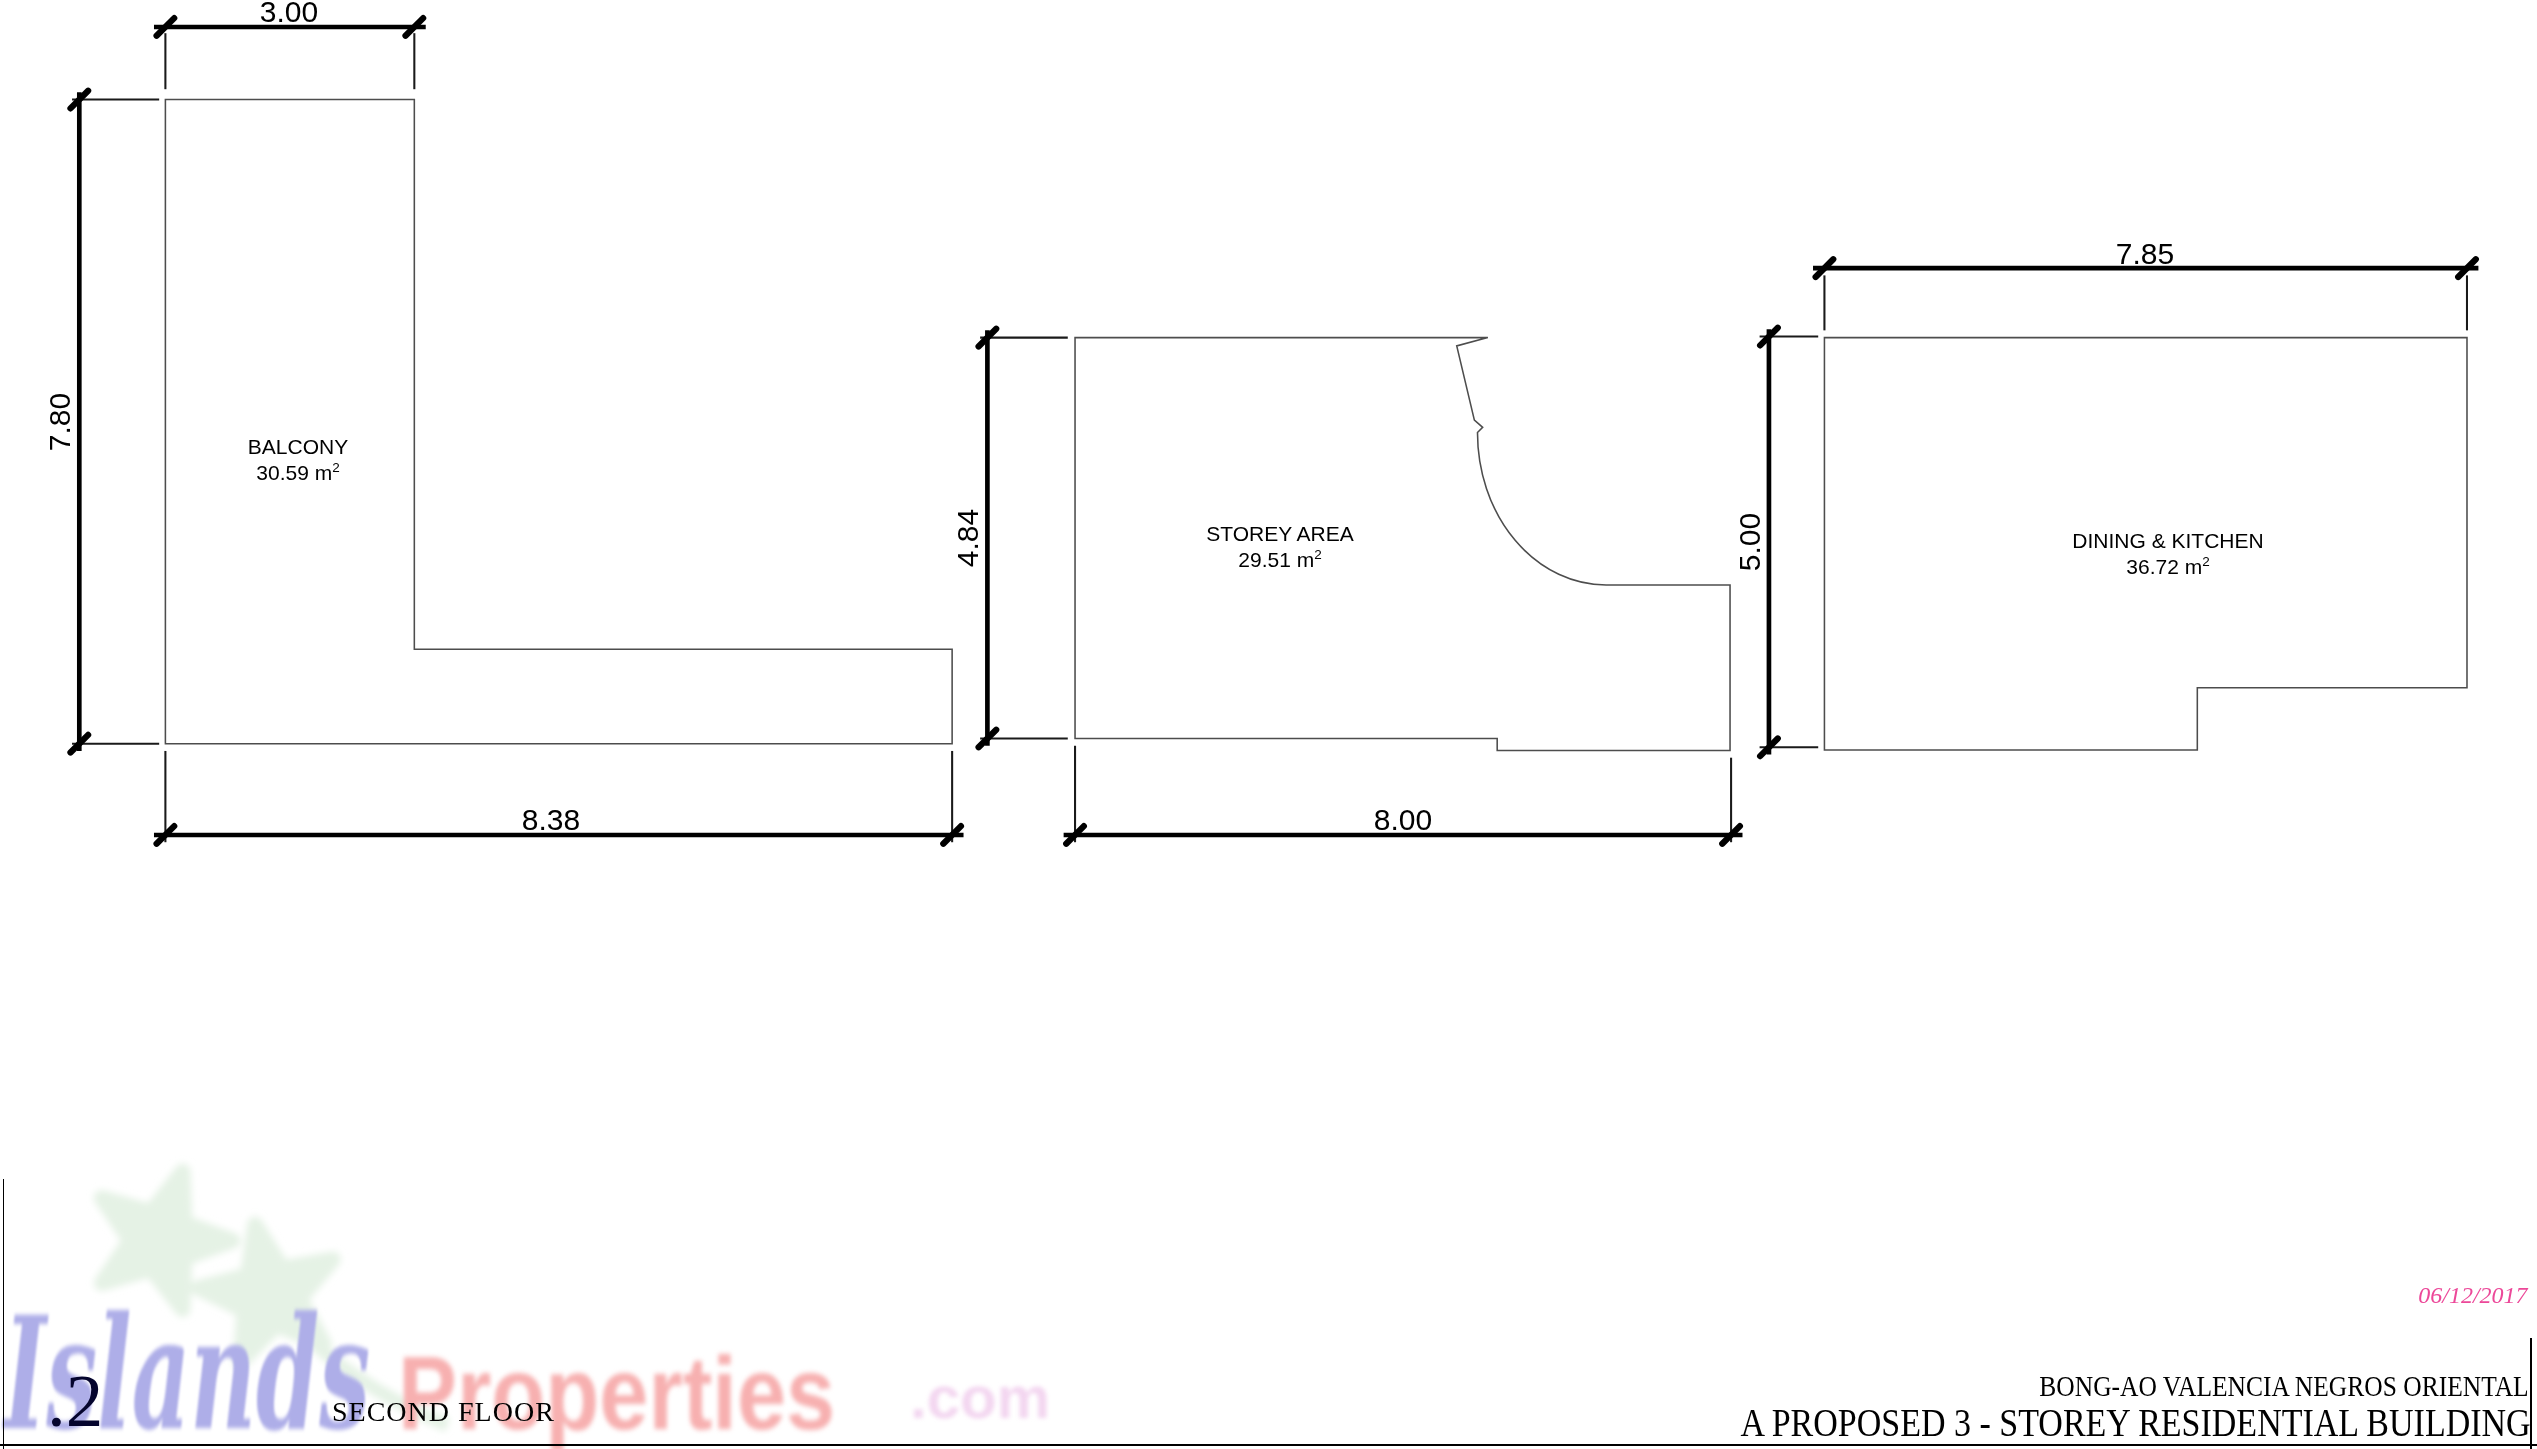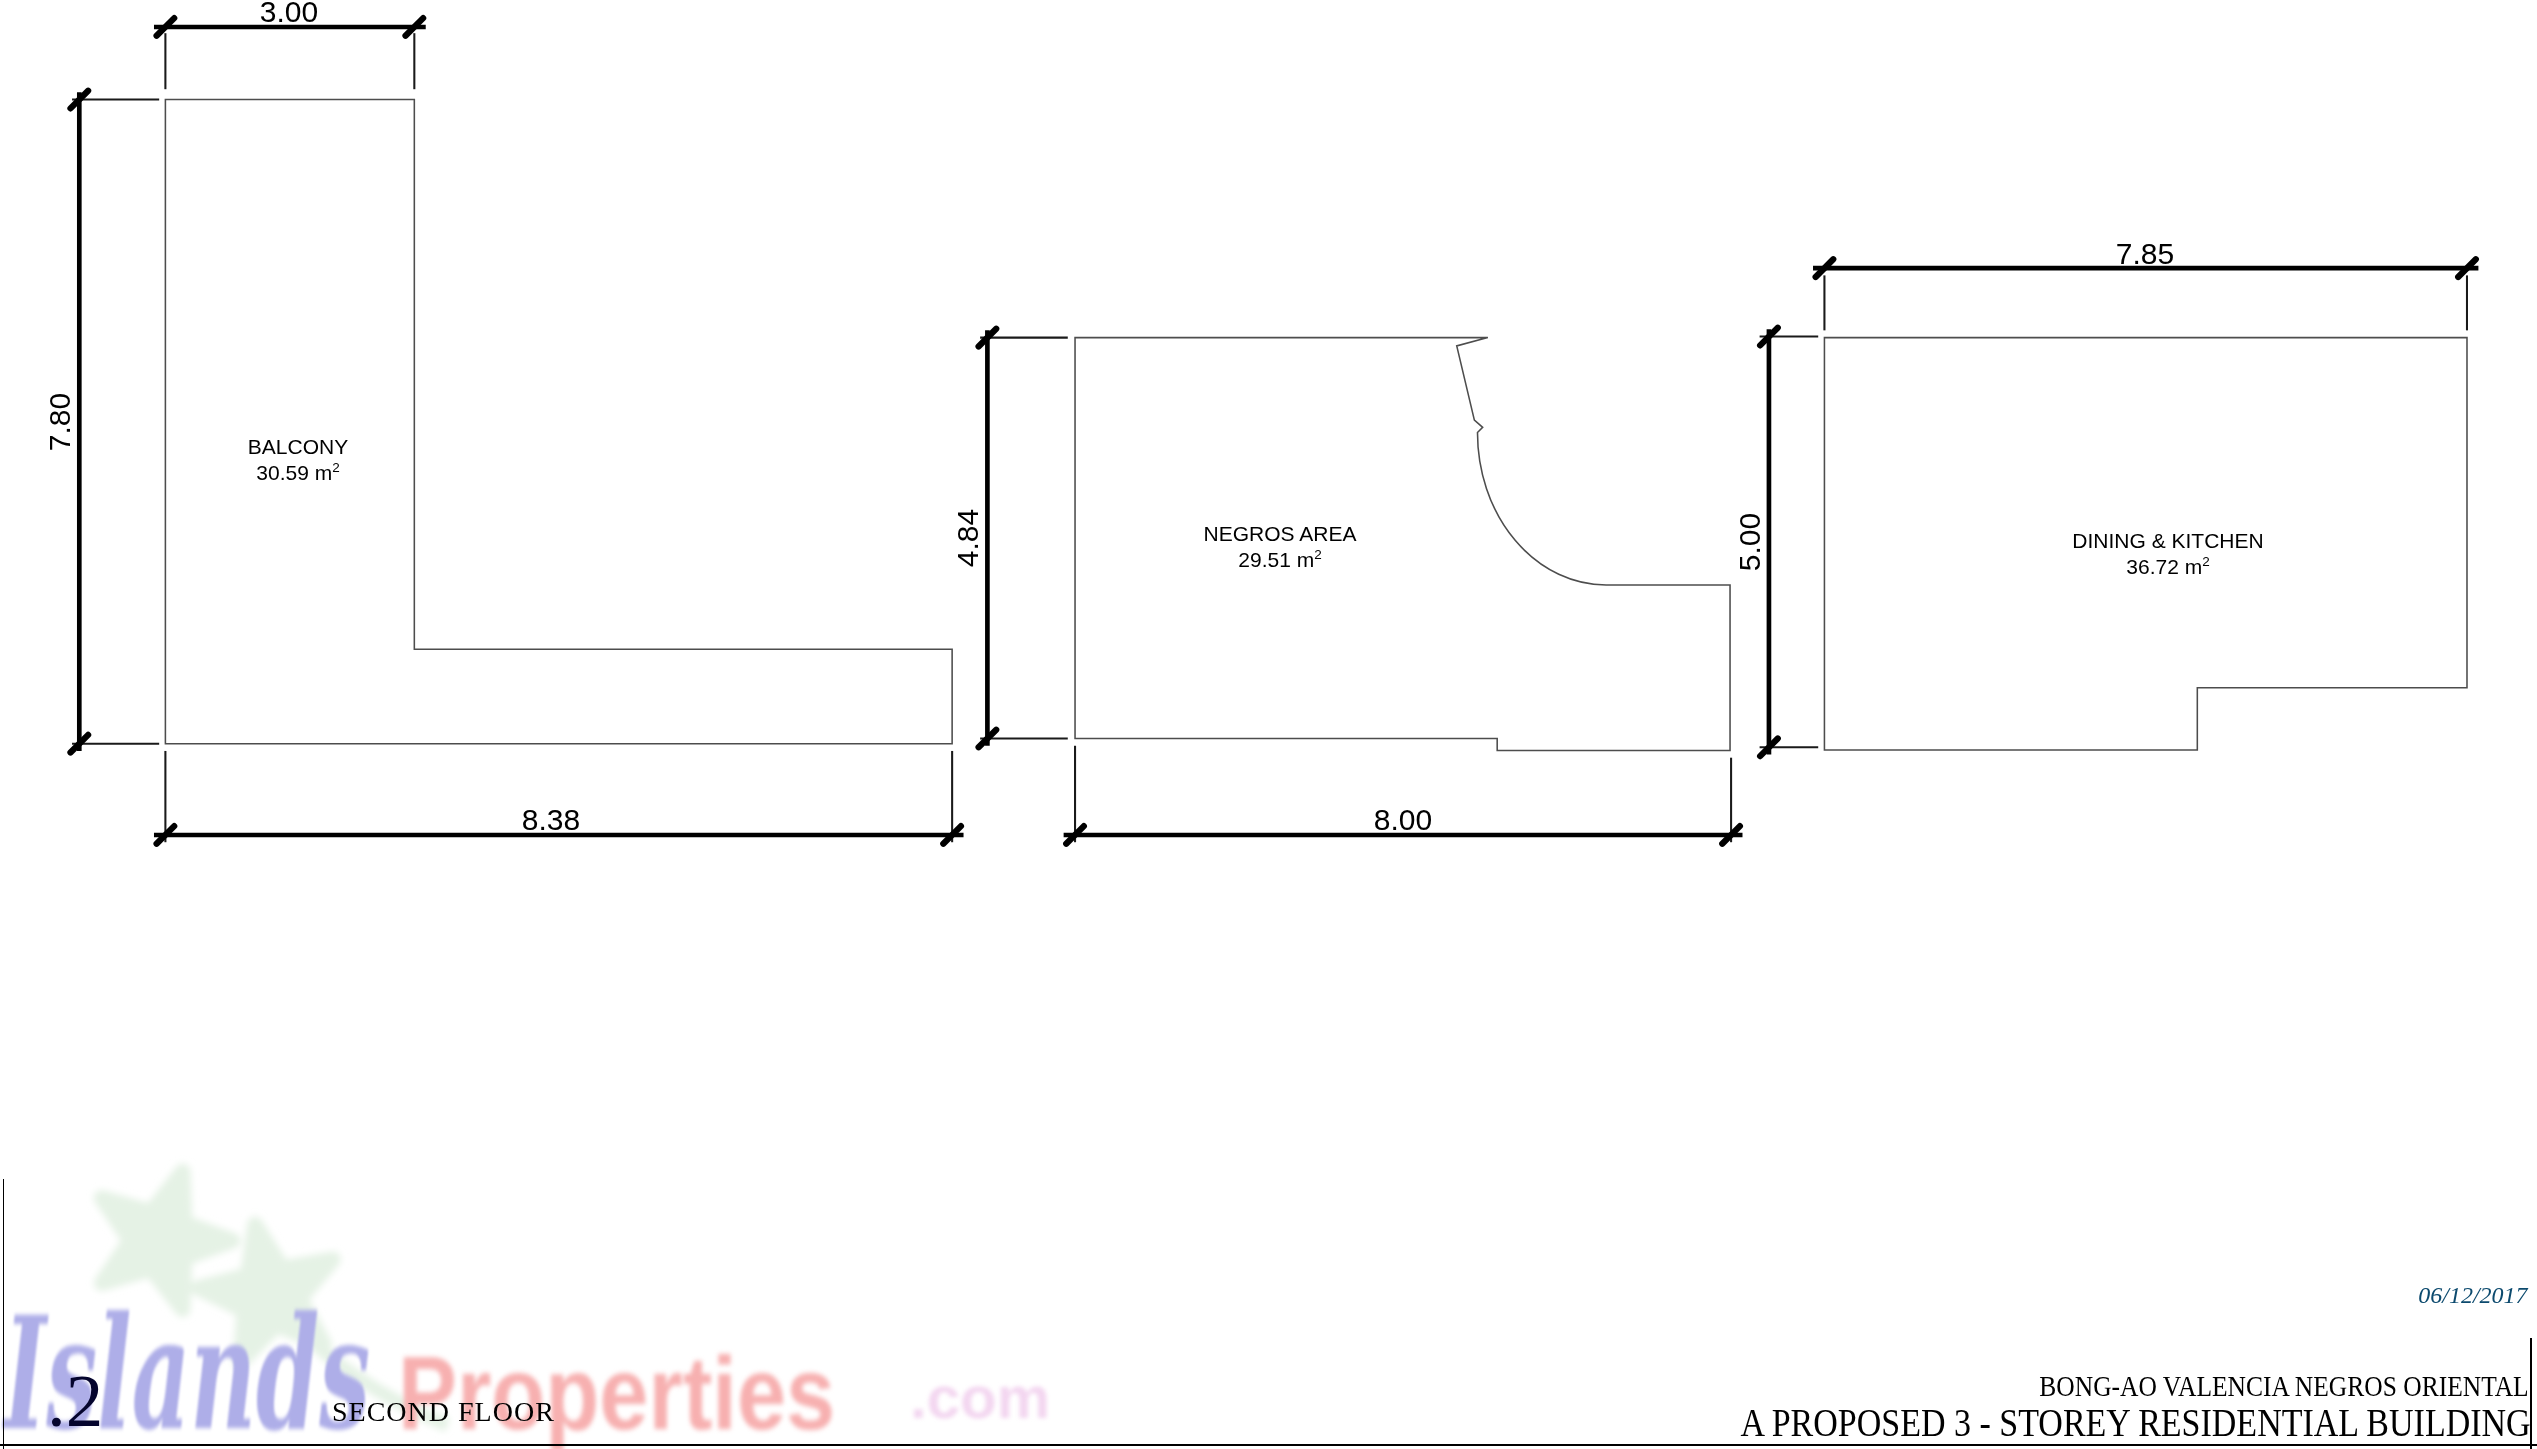--- a/index.html
+++ b/index.html
@@ -21,21 +21,21 @@
               font-size:104px;color:#f7b0b0;transform:scaleX(0.85);transform-origin:left top;
               filter:blur(2.6px);}
   .wm-com{left:910px;top:1368px;font-family:"Liberation Sans", sans-serif;font-weight:bold;
               font-size:60px;color:#f3d6f0;filter:blur(2.1px);}
   
   .sheet-no{position:absolute;left:47px;top:1363px;font-family:"Liberation Serif", serif;
             font-size:75px;line-height:1;color:#05052e;}
   .floor-label{position:absolute;left:332px;top:1396px;font-family:"Liberation Serif", serif;
             font-size:28px;letter-spacing:1px;color:#000;}
   .date-label{position:absolute;right:10.4px;top:1282px;font-family:"Liberation Serif", serif;
-            font-style:italic;font-size:24px;color:#0c4a6e;}
+            font-style:italic;font-size:24px;color:#ec4899;}
   .loc-label{position:absolute;right:9.3px;top:1369px;font-family:"Liberation Serif", serif;
             font-size:30px;color:#000;transform:scaleX(0.85);transform-origin:right center;
             white-space:nowrap;}
   .proj-label{position:absolute;right:7.3px;top:1399px;font-family:"Liberation Serif", serif;
             font-size:40px;color:#000;transform:scaleX(0.85);transform-origin:right center;
             white-space:nowrap;}
   .border-bottom{position:absolute;left:0;top:1444px;width:2538px;height:2.1px;background:#000;}
   .border-left{position:absolute;left:2.6px;top:1179px;width:1.6px;height:271px;background:#000;}
   .border-right{position:absolute;left:2530px;top:1338px;width:1.6px;height:111px;background:#000;}
 </style>
@@ -122,21 +122,21 @@
   <div class="dim-label vert" style="left:968px;top:538px;">4.84</div>
   <div class="dim-label" style="left:1403px;top:820px;">8.00</div>
   <div class="dim-label vert" style="left:1750px;top:542px;">5.00</div>
   <div class="dim-label" style="left:2145px;top:254px;">7.85</div>
 
   <div class="room-label" style="left:298px;top:460px;">
     <div>BALCONY</div>
     <div><span>30.59 m</span><sup>2</sup></div>
   </div>
   <div class="room-label" style="left:1280px;top:547px;">
-    <div>NEGROS AREA</div>
+    <div>STOREY AREA</div>
     <div><span>29.51 m</span><sup>2</sup></div>
   </div>
   <div class="room-label" style="left:2168px;top:554px;">
     <div>DINING &amp; KITCHEN</div>
     <div><span>36.72 m</span><sup>2</sup></div>
   </div>
 
   <div class="sheet-no">.2</div>
   <div class="floor-label">SECOND FLOOR</div>
   <div class="date-label">06/12/2017</div>

